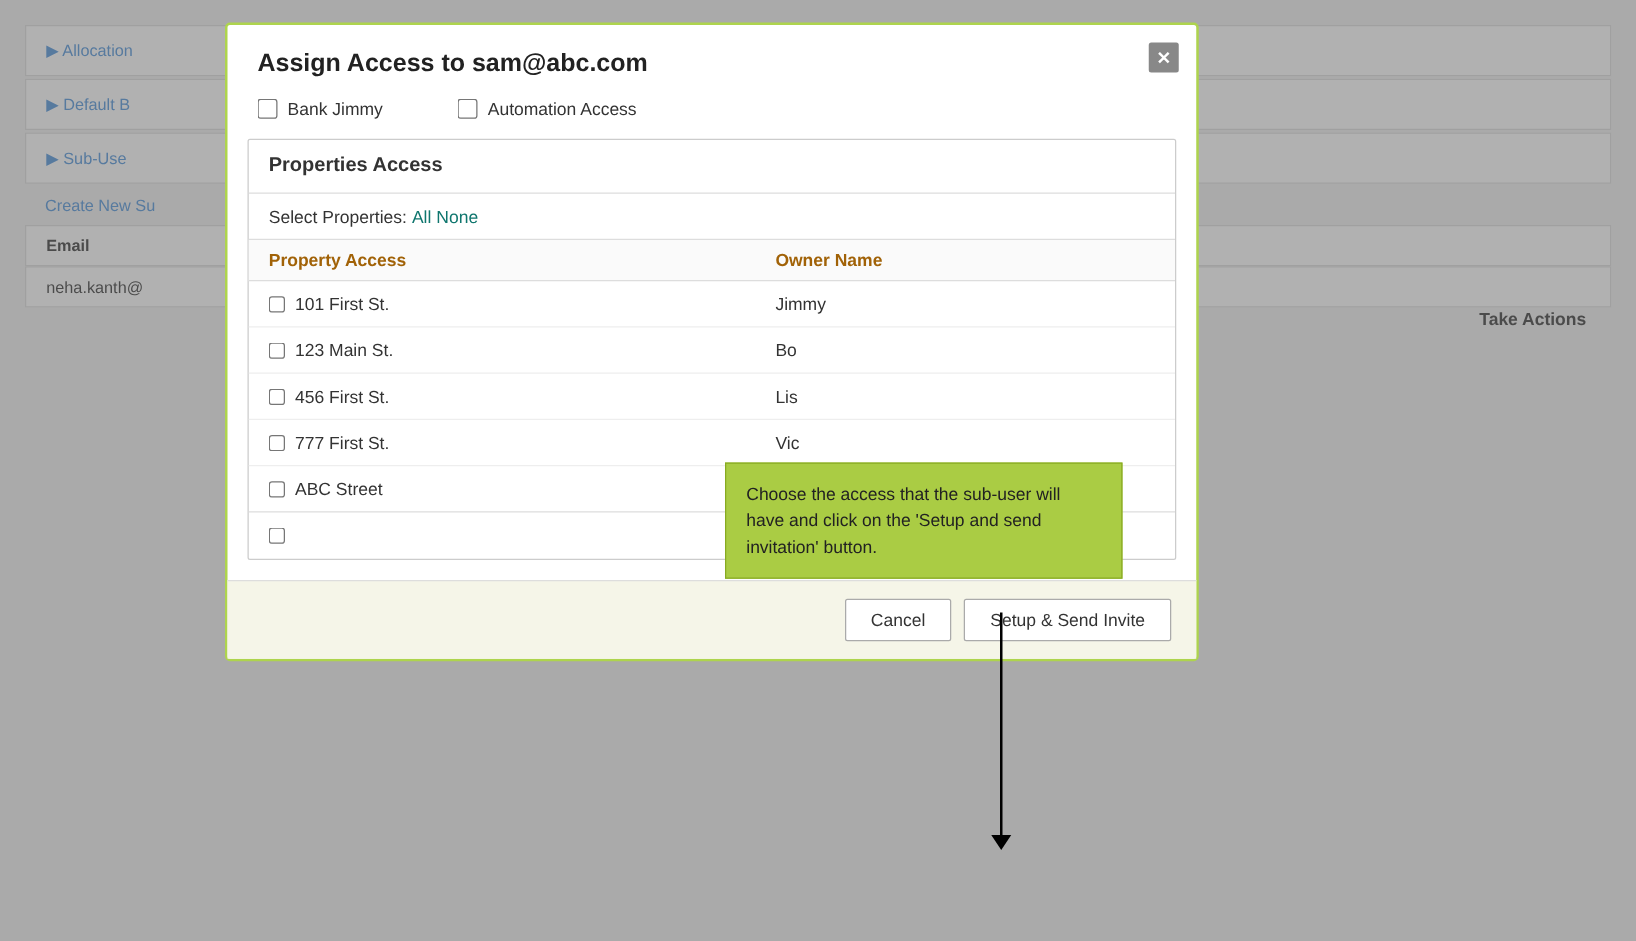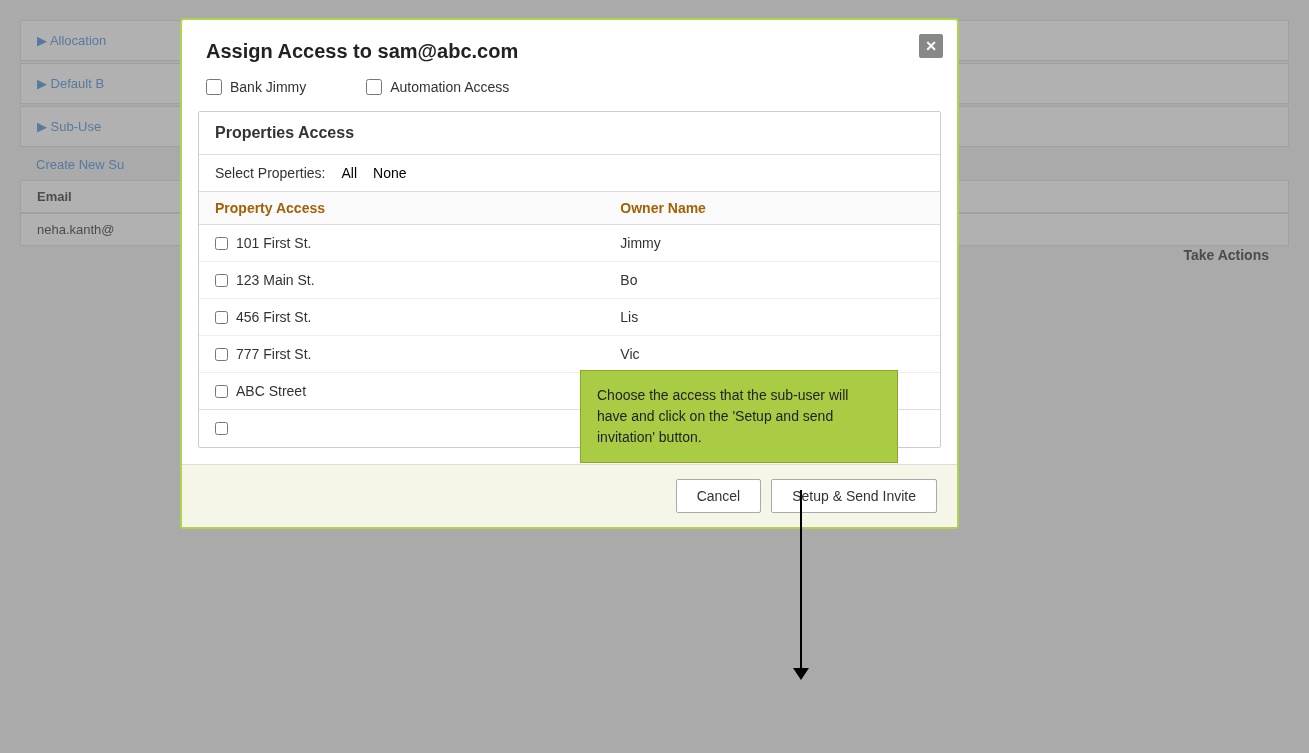--- a/index.html
+++ b/index.html
@@ -134,29 +134,29 @@
       padding: 12px 16px;
       font-size: 16px;
       font-weight: bold;
       color: #333;
       border-bottom: 1px solid #ddd;
     }
 
     .select-properties-row {
       display: flex;
       align-items: center;
-      gap: 16px;
+      gap: 4px;
       padding: 10px 16px;
       border-bottom: 1px solid #ddd;
       font-size: 14px;
       color: #333;
     }
 
     .select-link {
-      color: #000000;
+      color: #0f766e;
       cursor: pointer;
       text-decoration: none;
       text-align: center;
     }
 
     .properties-table {
       width: 100%;
       border-collapse: collapse;
     }
 

